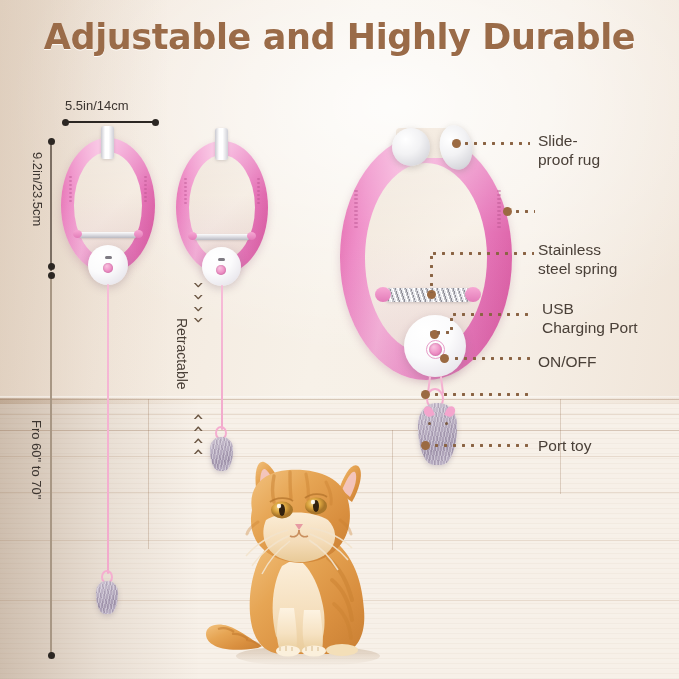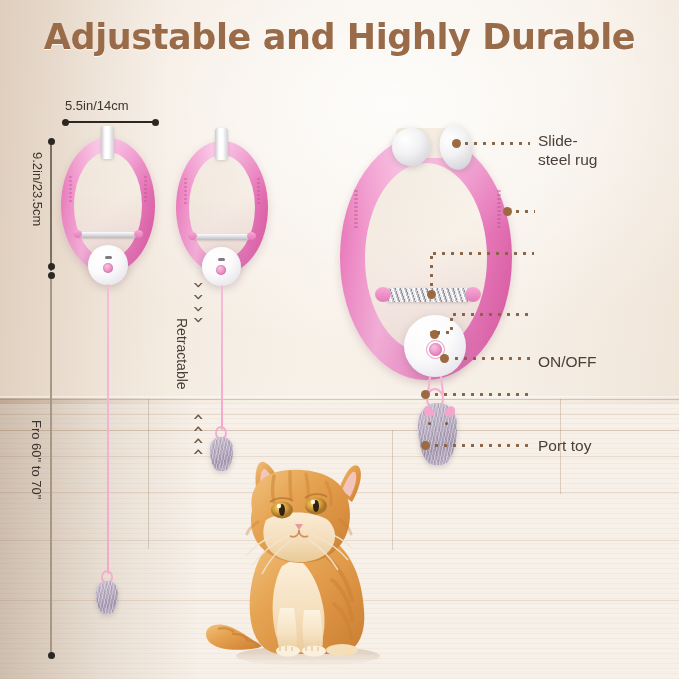--- a/index.html
+++ b/index.html
@@ -620,33 +620,37 @@
         <path d="M110 80 C126 82 142 90 152 100"></path>
         <path d="M110 86 C126 92 140 102 148 112"></path>
         <path d="M109 92 C122 100 132 112 138 122"></path>
       </g>
     </svg>
   </div>
 
   <div class="anchor-dot" style="left:452px; top:139px;"></div>
   <div class="lead-dots" style="left:462px; top:142px; width:68px;"></div>
   <div class="callout-text" style="left:538px; top:131px;">Slide-
-steel rug</div>
+proof rug</div>
 
   <div class="anchor-dot" style="left:503px; top:207px;"></div>
   <div class="lead-dots" style="left:513px; top:210px; width:22px;"></div>
 
   <div class="anchor-dot" style="left:427px; top:290px;"></div>
   <div class="lead-dots-v" style="left:430px; top:253px; height:40px;"></div>
   <div class="lead-dots" style="left:430px; top:252px; width:104px;"></div>
+  <div class="callout-text" style="left:538px; top:240px;">Stainless
+steel spring</div>
 
   <div class="anchor-dot" style="left:430px; top:330px;"></div>
   <div class="lead-dots-v" style="left:450px; top:315px; height:18px;"></div>
   <div class="lead-dots" style="left:434px; top:331px; width:18px;"></div>
   <div class="lead-dots" style="left:450px; top:313px; width:84px;"></div>
+  <div class="callout-text" style="left:542px; top:299px;">USB
+Charging Port</div>
 
   <div class="anchor-dot" style="left:440px; top:354px;"></div>
   <div class="lead-dots" style="left:452px; top:357px; width:82px;"></div>
   <div class="callout-text" style="left:538px; top:352px;">ON/OFF</div>
 
   <div class="anchor-dot" style="left:421px; top:390px;"></div>
   <div class="lead-dots" style="left:432px; top:393px; width:102px;"></div>
 
   <div class="anchor-dot" style="left:421px; top:441px;"></div>
   <div class="lead-dots" style="left:432px; top:444px; width:102px;"></div>

